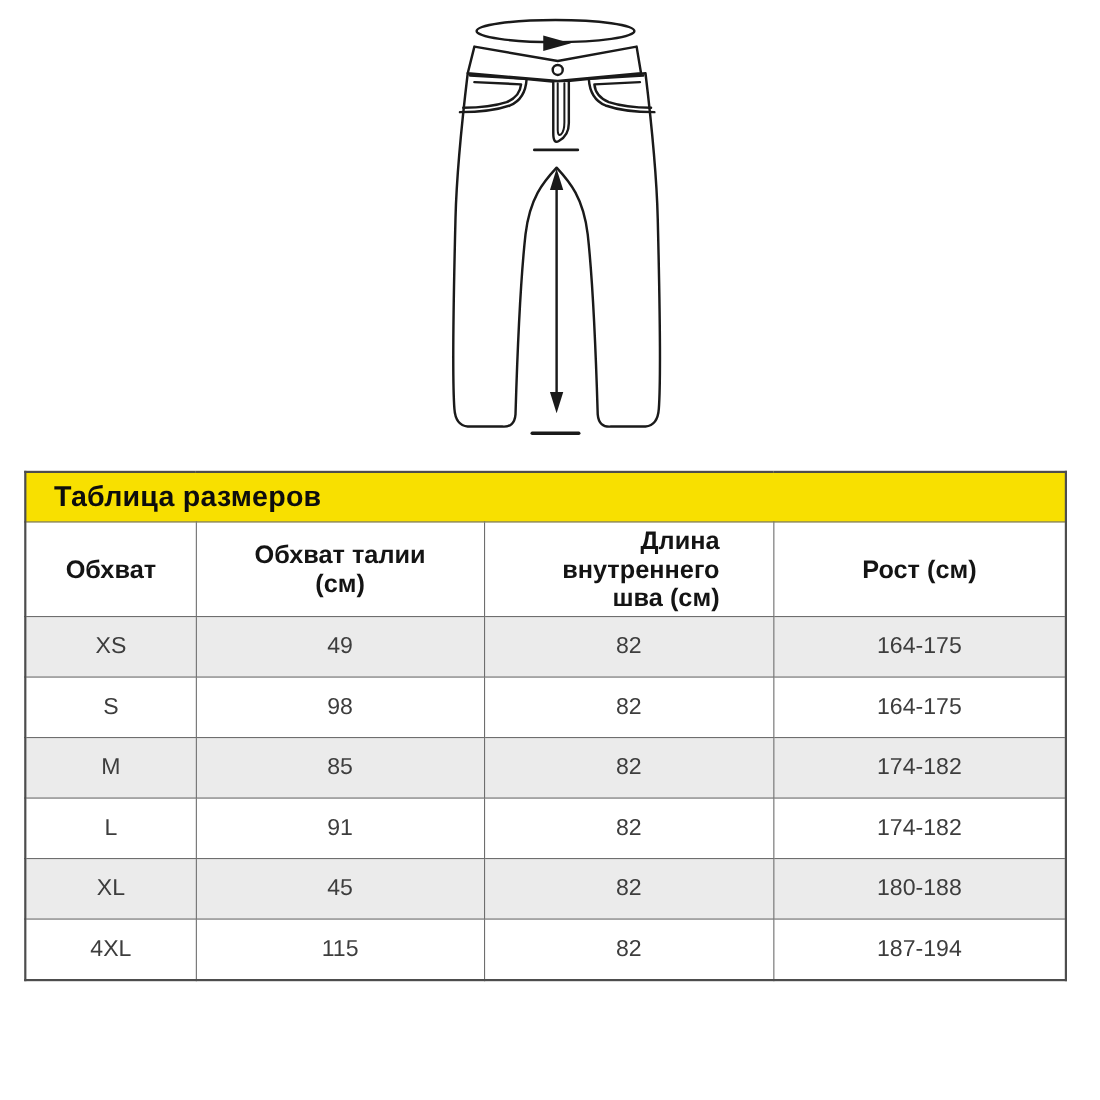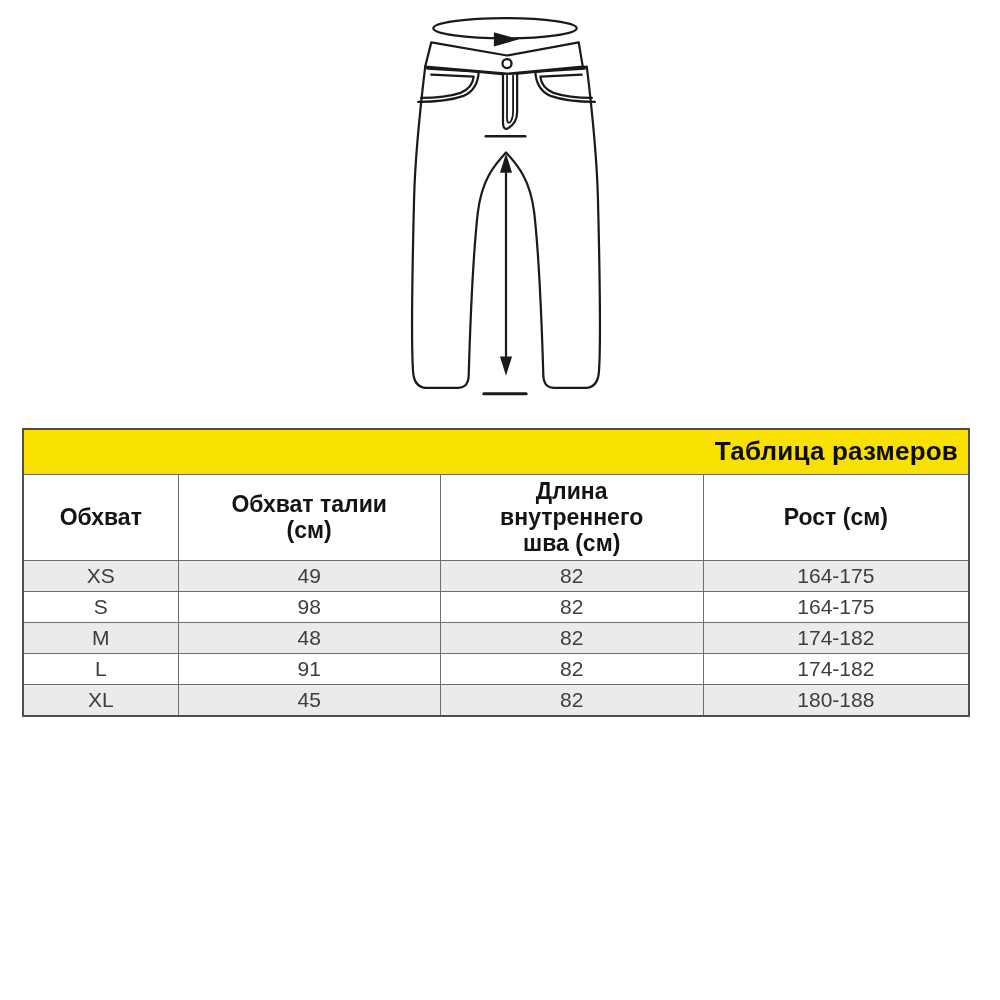--- a/index.html
+++ b/index.html
@@ -34,40 +34,40 @@
     text-align: center;
     vertical-align: middle;
   }
   table.size-table { border: 2px solid #4d4d4d; }
 
   tr.title-row th {
     background: #f8e000;
     color: #0d0d0d;
     font-size: 26px;
     font-weight: 700;
-    text-align: right;
+    text-align: left;
     padding: 6px 10px 7px 25px;
     height: 40px;
     letter-spacing: 0.2px;
   }
   tr.header-row th {
     background: #ffffff;
     color: #141414;
     font-size: 23px;
     font-weight: 700;
     height: 72px;
     line-height: 1.12;
     padding: 4px 6px;
   }
   tr.header-row th .hw { display: inline-block; }
   tr.header-row th .hw.w2 { max-width: 190px; }
-  tr.header-row th .hw.w3 { max-width: 165px; }
+  tr.header-row th .hw.w3 { max-width: 165px; text-align: right; }
 
   tr.data-row td {
-    height: 31px;
+    height: 55px;
     font-size: 21px;
     color: #3d3d3d;
     background: #ffffff;
     padding: 2px 4px;
   }
   tr.data-row.alt td { background: #ebebeb; }
 </style>
 </head>
 <body>
 
@@ -153,30 +153,36 @@
       <td>164-175</td>
     </tr>
     <tr class="data-row">
       <td>S</td>
       <td>98</td>
       <td>82</td>
       <td>164-175</td>
     </tr>
     <tr class="data-row alt">
       <td>M</td>
-      <td>48</td>
+      <td>85</td>
       <td>82</td>
       <td>174-182</td>
     </tr>
     <tr class="data-row">
       <td>L</td>
       <td>91</td>
       <td>82</td>
       <td>174-182</td>
     </tr>
     <tr class="data-row alt">
       <td>XL</td>
       <td>45</td>
       <td>82</td>
       <td>180-188</td>
     </tr>
+    <tr class="data-row">
+      <td>4XL</td>
+      <td>115</td>
+      <td>82</td>
+      <td>187-194</td>
+    </tr>
   </tbody>
 </table>
 
 </body></html>

